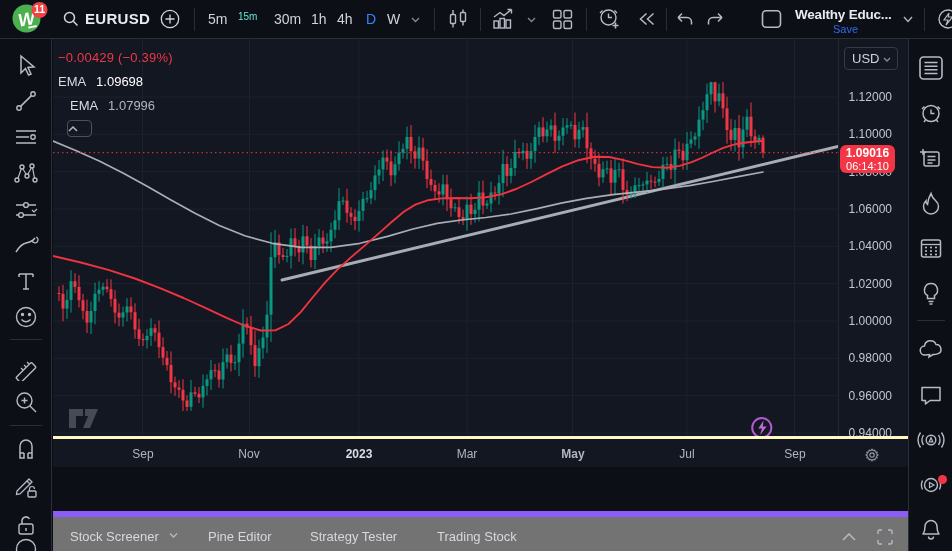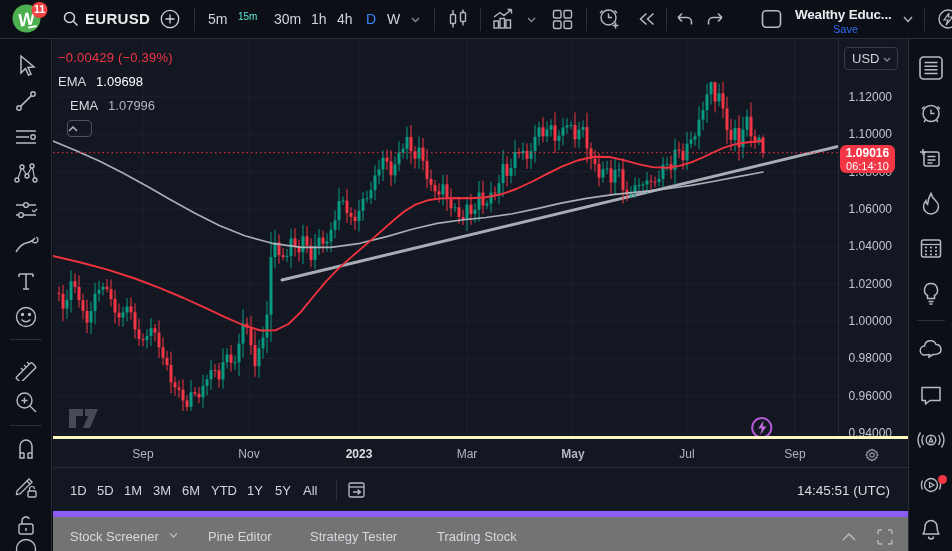--- a/index.html
+++ b/index.html
@@ -442,38 +442,20 @@
 <div class="tlabel" style="left:306px;color:#dcdee3;font-weight:bold">2023</div>
 <div class="tlabel" style="left:414px;color:#b2b5be;font-weight:normal">Mar</div>
 <div class="tlabel" style="left:520px;color:#b2b5be;font-weight:bold">May</div>
 <div class="tlabel" style="left:634px;color:#b2b5be;font-weight:normal">Jul</div>
 <div class="tlabel" style="left:742px;color:#b2b5be;font-weight:normal">Sep</div>
 <svg width="16" height="16" viewBox="0 0 16 16" style="position:absolute;left:811px;top:8px">
 <circle cx="8" cy="8" r="2.2" fill="none" stroke="#9498a3" stroke-width="1.2"></circle>
 <path d="M8 2.2 L9.1 3.6 L10.8 3.1 L11.3 4.9 L13.1 5.2 L12.6 6.9 L14 8 L12.6 9.1 L13.1 10.8 L11.3 11.1 L10.8 12.9 L9.1 12.4 L8 13.8 L6.9 12.4 L5.2 12.9 L4.7 11.1 L2.9 10.8 L3.4 9.1 L2 8 L3.4 6.9 L2.9 5.2 L4.7 4.9 L5.2 3.1 L6.9 3.6 Z" fill="none" stroke="#9498a3" stroke-width="1.1"></path>
       </svg>
     </div>
-  <div id="rangerow">
-      <div class="rangebtn" style="left:17px">1D</div>
-<div class="rangebtn" style="left:44px">5D</div>
-<div class="rangebtn" style="left:71px">1M</div>
-<div class="rangebtn" style="left:100px">3M</div>
-<div class="rangebtn" style="left:129px">6M</div>
-<div class="rangebtn" style="left:158px">YTD</div>
-<div class="rangebtn" style="left:194px">1Y</div>
-<div class="rangebtn" style="left:222px">5Y</div>
-<div class="rangebtn" style="left:250px">All</div>
-<div style="position:absolute;left:283px;top:11px;width:1px;height:22px;background:#2a2e39"></div>
-<svg width="20" height="20" viewBox="0 0 20 20" style="position:absolute;left:294px;top:12px">
-<rect x="2" y="3" width="15" height="14" rx="1.5" fill="none" stroke="#b6bac4" stroke-width="1.3"></rect>
-<path d="M2 7 h15" stroke="#b6bac4" stroke-width="1.3"></path>
-<path d="M6 12 h7 M10.5 9.5 L13.5 12 L10.5 14.5" stroke="#b6bac4" stroke-width="1.3" fill="none"></path>
-      </svg>
-<div style="position:absolute;right:18px;top:50%;transform:translateY(-50%);color:#d8dbe0;font-size:13.5px">14:45:51 <span style="color:#d8dbe0">(UTC)</span></div>
-    </div>
   <div id="bottombar">
       <div style="position:absolute;left:17px;top:50%;transform:translateY(-50%);color:#d5d8df;font-size:13px;white-space:nowrap">Stock Screener<svg width="9" height="6" viewBox="0 0 9 6" style="margin-left:10px;vertical-align:2px;display:inline-block">
           <path d="M1 1 L4.5 4.5 L8 1" stroke="#b6bac4" stroke-width="1.3" fill="none"></path>
         </svg></div>
 <div style="position:absolute;left:155px;top:50%;transform:translateY(-50%);color:#d5d8df;font-size:13px;white-space:nowrap">Pine Editor</div>
 <div style="position:absolute;left:257px;top:50%;transform:translateY(-50%);color:#d5d8df;font-size:13px;white-space:nowrap">Strategy Tester</div>
 <div style="position:absolute;left:384px;top:50%;transform:translateY(-50%);color:#d5d8df;font-size:13px;white-space:nowrap">Trading Stock</div>
 <svg width="14" height="8" viewBox="0 0 14 8" style="position:absolute;left:789px;top:16px">
         <path d="M1 7 L7 1 L13 7" stroke="#b6bac4" stroke-width="1.5" fill="none"></path>
       </svg>

